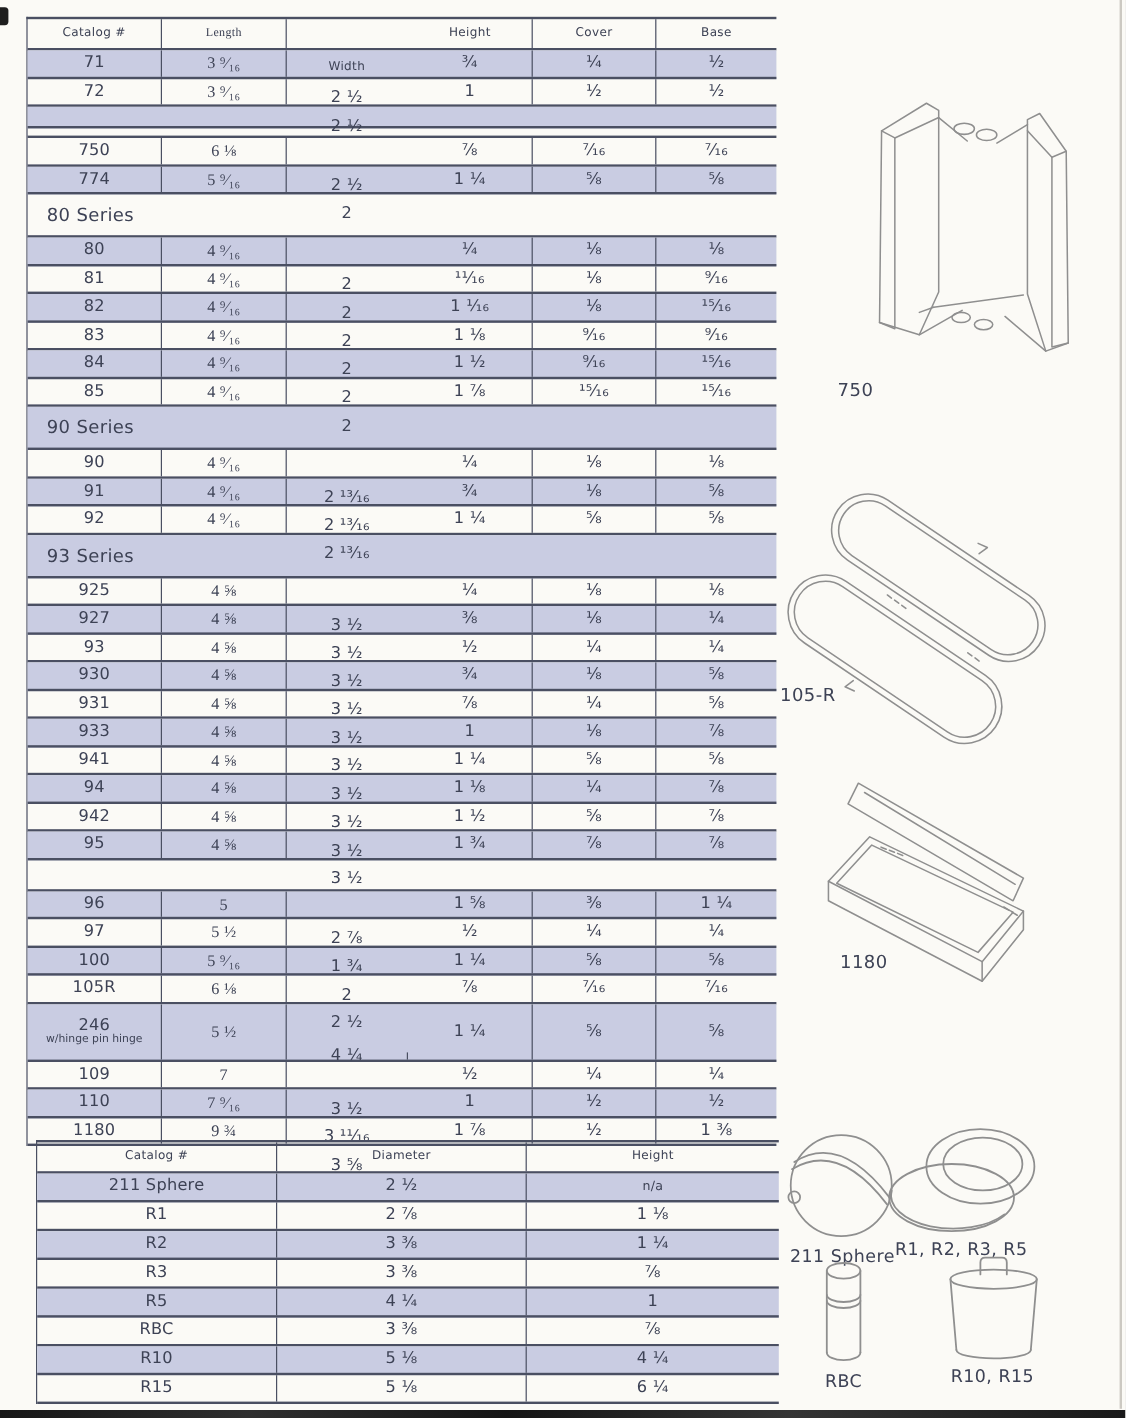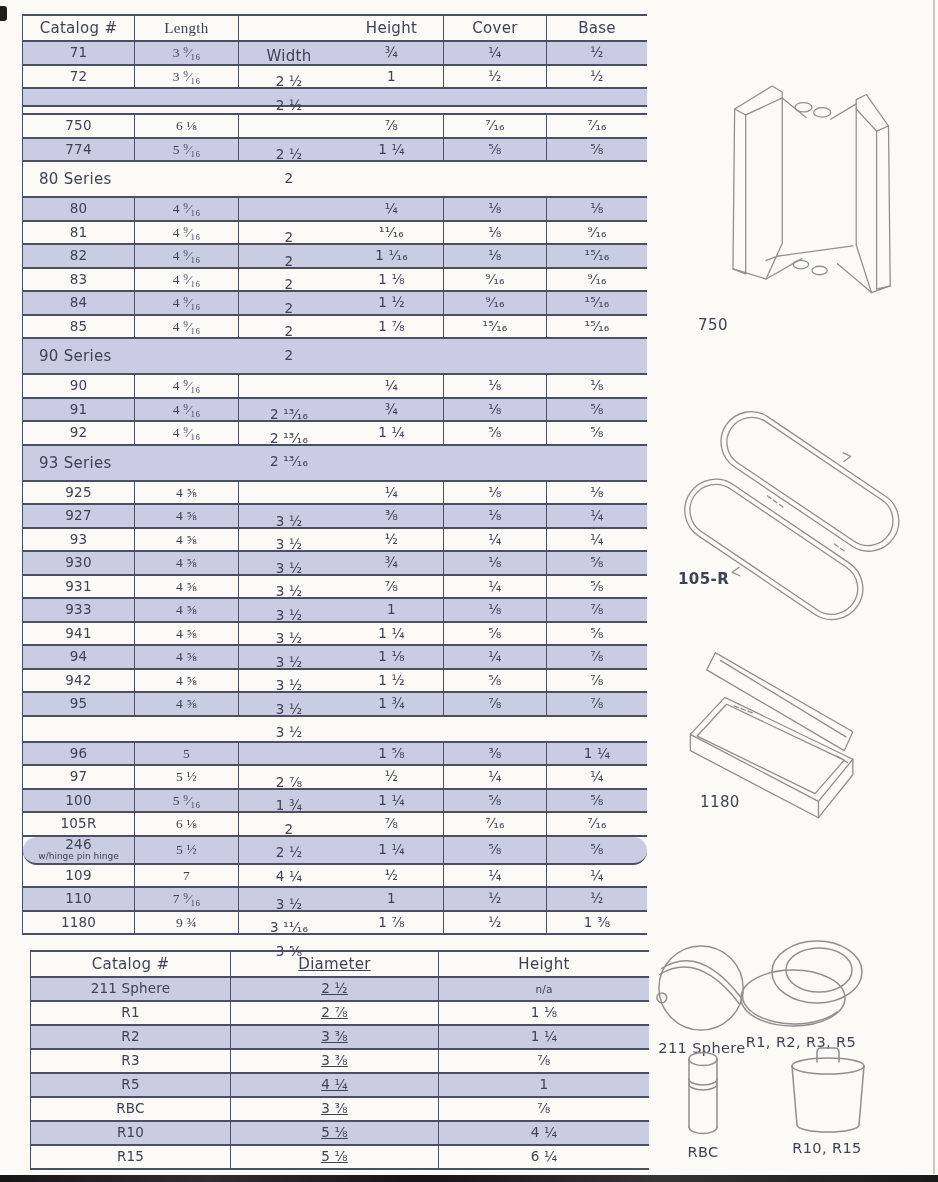--- a/index.html
+++ b/index.html
@@ -18,44 +18,44 @@
   .table{position:absolute;border-top:2px solid var(--line);border-left:1.5px solid var(--line);}
   .main{left:22px;top:14px;width:624px;}
   .round{left:30px;top:950px;width:618px;}
   .tr{display:flex;box-sizing:border-box;border-bottom:2px solid var(--line);height:23.5px;align-items:stretch;}
   .round .tr{height:24px;}
   .tr.header{height:26px;}
   .tr.shaded{background:var(--shade);}
   .tr.section{height:36px;border-bottom:2px solid var(--line);align-items:center;padding-left:16px;font-size:15px;letter-spacing:.3px;}
   .tr.blank{height:18px;}
   .tr.gap{height:26px;background:transparent;}
-  .tr.tall{height:28px;border-radius:17px;}
+  .tr.tall{height:48px;}
   .td{box-sizing:border-box;flex:0 0 auto;display:flex;flex-direction:row;align-items:center;justify-content:center;
       border-right:1.5px solid var(--line);font-size:13.5px;letter-spacing:.2px;line-height:1;}
   .td:last-child{border-right:none;}
-  .td.th{font-size:15px;letter-spacing:.3px;}
+  .td.th{font-size:10px;letter-spacing:.3px;}
   .td.cat{flex-direction:column;justify-content:center;}
   .td.cat .sub{font-size:9px;margin-top:1px;letter-spacing:0;}
   .td.na{font-size:10.5px;}
   .main .td:nth-child(1){width:112px;}
   .main .td:nth-child(2){width:104px;font-family:Liberation Serif, serif;}
   .main .td:nth-child(3){width:101px;margin-top:40px;}
   .main .td:nth-child(4){width:104px;}
   .main .td:nth-child(5){width:103px;}
   .main .td:nth-child(6){width:100px;}
   .round .td:nth-child(1){width:200px;}
-  .round .td:nth-child(2){width:208px;text-decoration:underline;}
+  .round .td:nth-child(2){width:208px;}
   .round .td:nth-child(3){width:210px;}
   
   .illo{position:absolute;margin:0;padding:0;}
   .illo svg *{stroke:var(--stroke);fill:none;stroke-width:1.5;stroke-linejoin:round;stroke-linecap:round;}
   .illo figcaption{font-size:15px;letter-spacing:.4px;color:var(--text);}
   .cap-abs{position:absolute;white-space:nowrap;}
   .fig-750{left:690px;top:58px;width:210px;}
-  .fig-105r{left:666px;top:382px;width:245px;font-weight:bold;}
+  .fig-105r{left:638px;top:382px;width:245px;}
   .fig-1180{left:662px;top:645px;width:245px;}
   .fig-sphere{left:652px;top:942px;width:100px;text-align:center;}
   .fig-rgroup{left:736px;top:938px;width:130px;text-align:center;}
   .fig-rbc{left:680px;top:1050px;width:46px;text-align:center;}
   .fig-r10{left:786px;top:1046px;width:82px;text-align:center;}
   .fig-sphere figcaption,.fig-rgroup figcaption,.fig-rbc figcaption,.fig-r10 figcaption{margin-top:2px;font-size:14.5px;}
   
   .corner-mark{position:absolute;left:0;top:6px;width:7px;height:15px;background:#1e1e1e;border-radius:0 3px 3px 0;}
   .bottom-strip{position:absolute;left:0;right:0;bottom:0;height:7px;
     background:linear-gradient(90deg,#161616 0%,#2e2e2e 22%,#141414 45%,#343434 70%,#191919 100%);}

